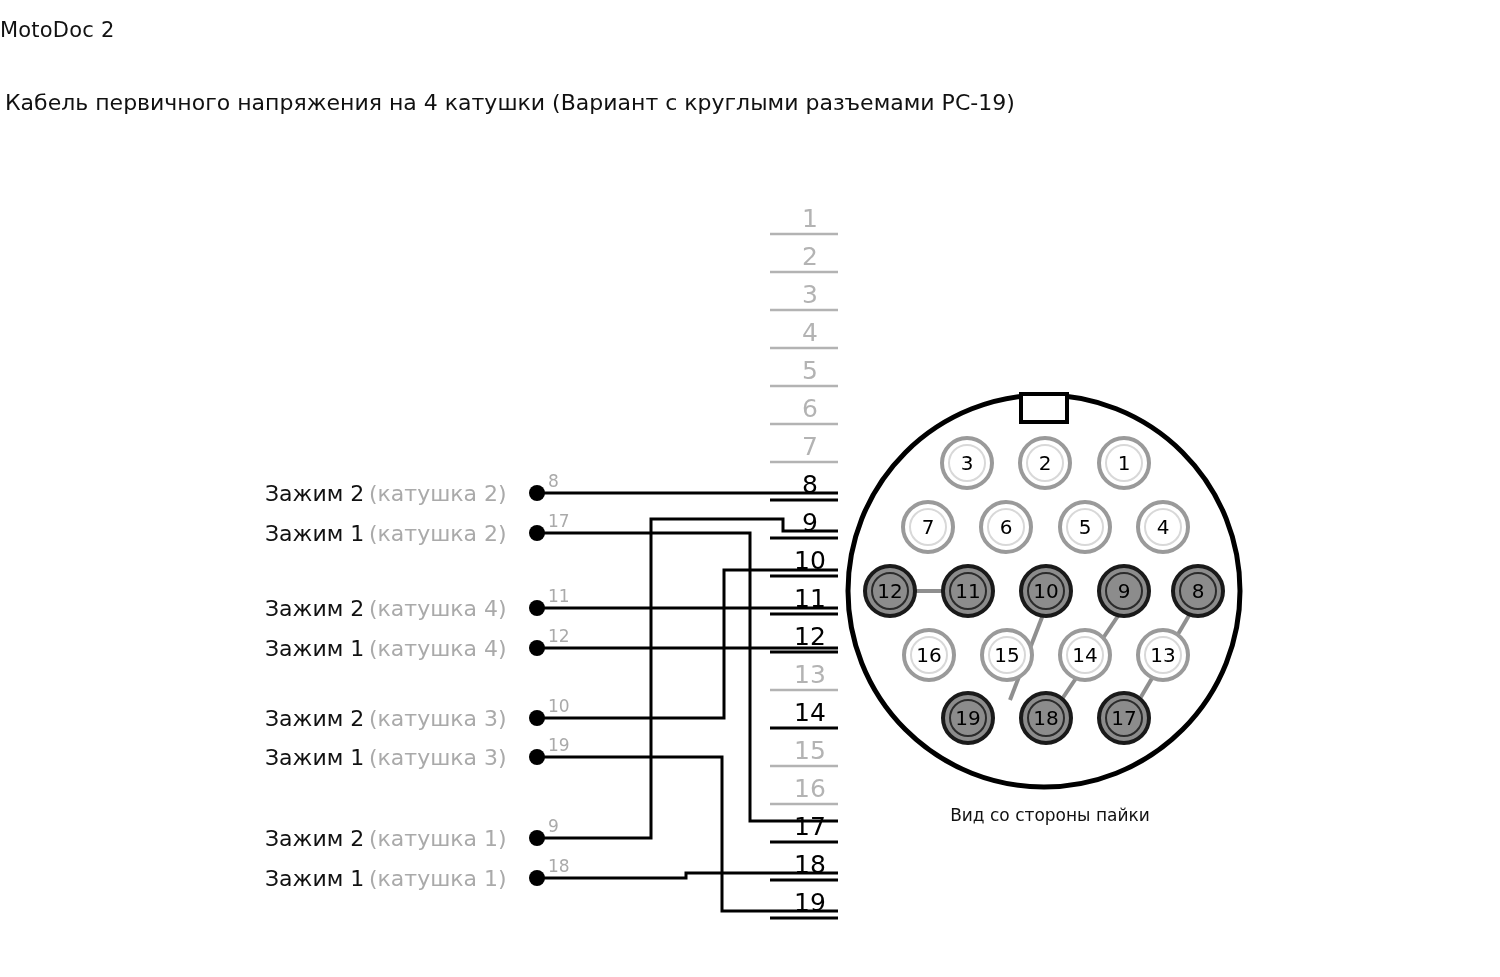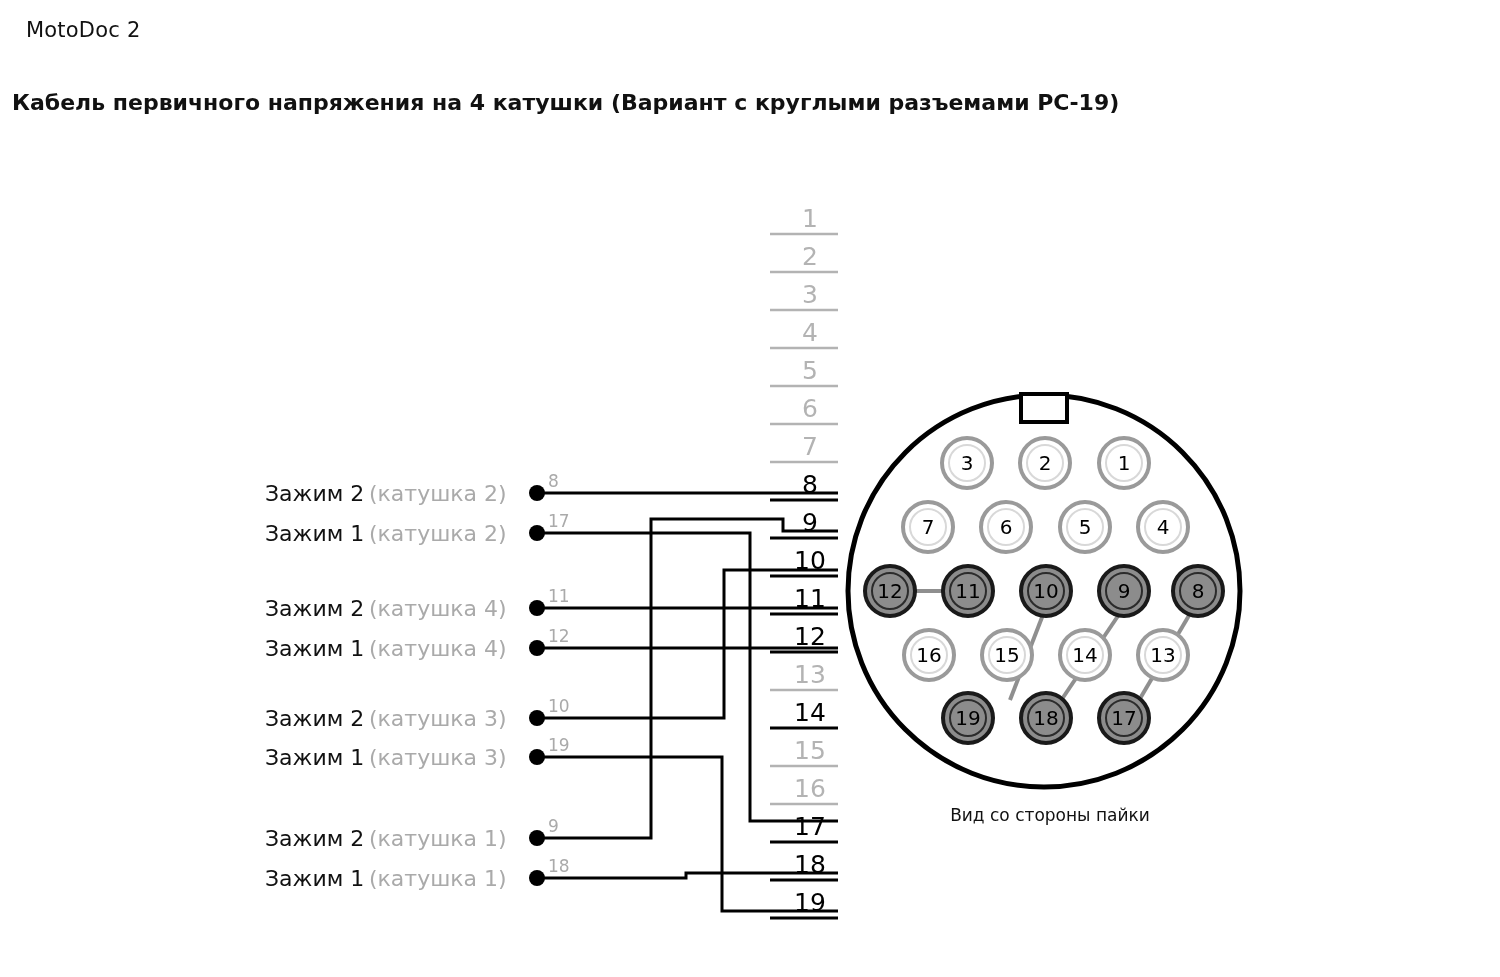--- a/index.html
+++ b/index.html
@@ -10,34 +10,33 @@
   body {
     width: 1500px;
     height: 977px;
     position: relative;
     font-family: "DejaVu Sans", sans-serif;
     color: #000000;
     overflow: hidden;
   }
   #app-title {
     position: absolute;
-    left: 26px;
+    left: 0;
     top: 18px;
     font-size: 21px;
     color: #111;
     letter-spacing: 0.2px;
   }
   #doc-subtitle {
     position: absolute;
-    left: 12px;
+    left: 5px;
     top: 90px;
     font-size: 22px;
     color: #111;
     white-space: nowrap;
-    font-weight: bold;
   }
   #diagram {
     position: absolute;
     left: 0;
     top: 0;
     width: 1500px;
     height: 977px;
   }
   .svg-label {
     font-family: "DejaVu Sans", sans-serif;

